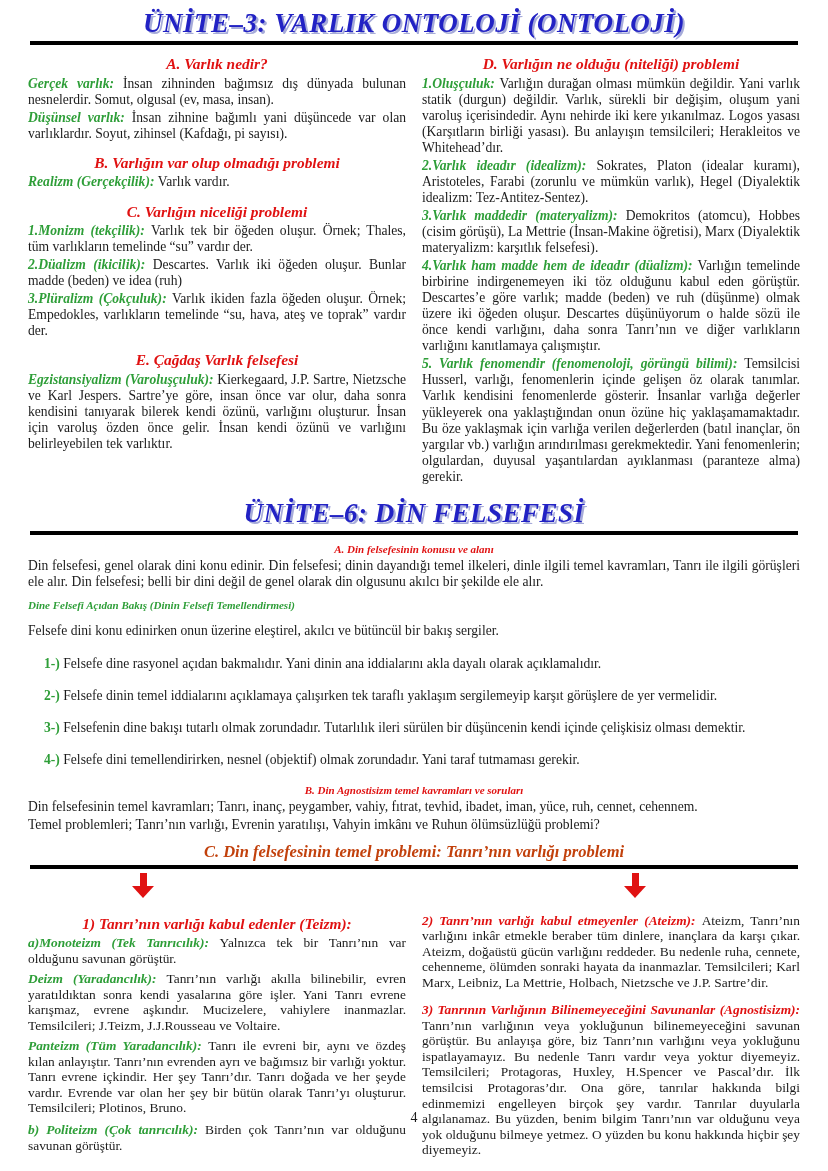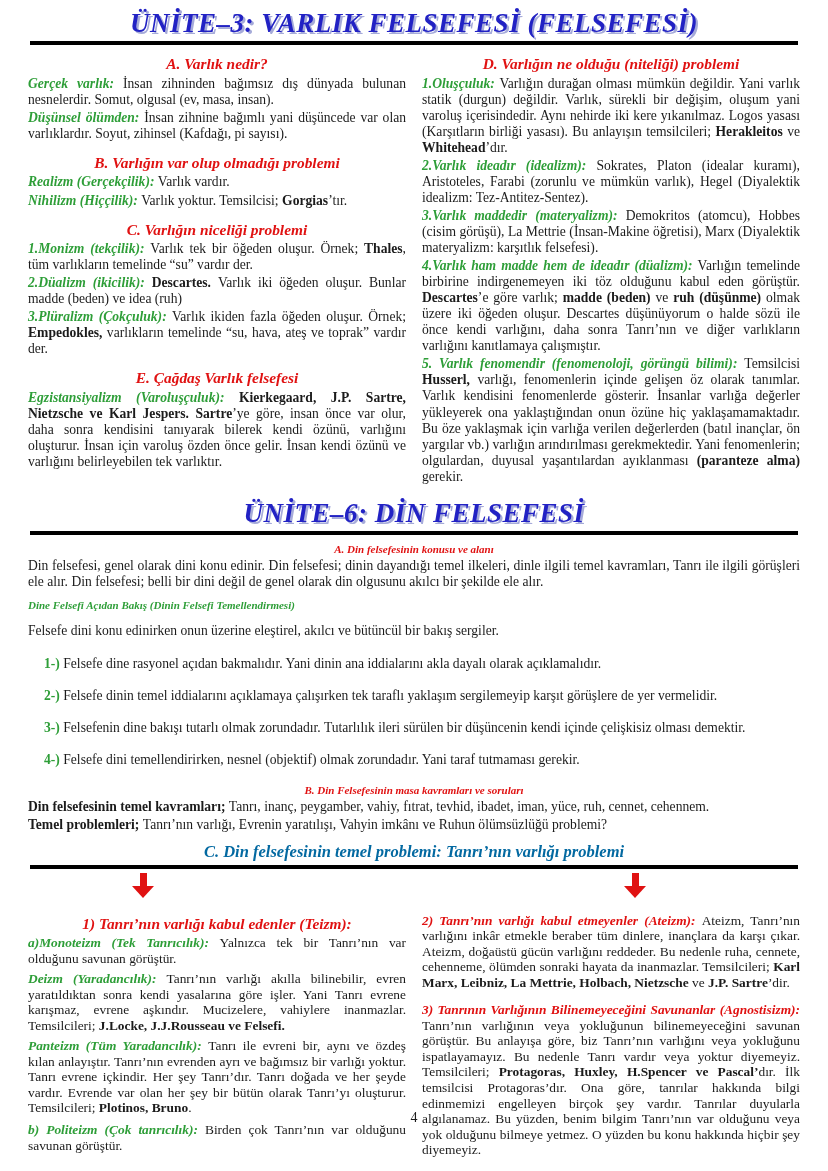--- a/index.html
+++ b/index.html
@@ -17,56 +17,55 @@
   .rule{height:4px;background:#000;margin:2px 30px 0;}
   .cols{display:flex;gap:16px;padding:8px 28px 0;}
   .col{flex:1;font-size:13.6px;line-height:1.18;text-align:justify;}
   .cols.bottom .col{font-size:13.4px;line-height:1.16;}
   .h-red{color:#e01212;font-weight:bold;font-style:italic;font-size:15.4px;margin:12px 0 2px;text-align:center;line-height:1.2;}
   .col .h-red:first-child{margin-top:2px;}
   .h-green{color:#2e9e38;font-weight:bold;font-style:italic;font-size:11px;margin:9px 0 11px;text-align:left;line-height:1.2;}
   .para{margin:0 0 2px;}
   .cols.bottom .para{margin:0 0 5px;}
   .run-n{}
-  .run-b{font-weight:bold;margin-top:8px;}
+  .run-b{font-weight:normal;margin-top:8px;}
   .run-g{color:#2e9e38;font-weight:bold;font-style:italic;}
   .run-r{color:#e01212;font-weight:bold;font-style:italic;}
   .li{padding-left:32px;text-indent:-32px;margin:16px;}
   .li-num{color:#2e9e38;font-weight:bold;}
   .full{padding:6px 28px 0;font-size:13.6px;line-height:1.18;text-align:justify;}
   .full .h-red{font-size:11px;margin:6px 0 2px;}
   .full .h-red:first-child{margin-top:2px;}
   .c-heading{
-    text-align:center;color:#0369a1;font-weight:bold;font-style:italic;
+    text-align:center;color:#c2410c;font-weight:bold;font-style:italic;
     font-size:16.5px;margin-top:9px;line-height:1.25;
   }
   .arrows{position:relative;height:36px;}
   .arrow{position:absolute;top:4px;width:22px;}
   .arrow.left{left:132px;}
   .arrow.right{left:624px;}
   .arrow .stem{width:7px;height:13px;background:#e01212;margin:0 auto;}
   .arrow .head{width:0;height:0;border-left:11px solid transparent;border-right:11px solid transparent;border-top:12px solid #e01212;margin:0 auto;}
   .pagenum{position:absolute;bottom:45px;left:0;right:0;text-align:center;font-size:14px;color:#1b1b1b;}
 </style>
 </head>
 <body>
 
 <div class="page">
 
-  <div class="banner">ÜNİTE–3: VARLIK FELSEFESİ (FELSEFESİ)</div>
+  <div class="banner">ÜNİTE–3: VARLIK ONTOLOJİ (ONTOLOJİ)</div>
   <div class="rule"></div>
 
   <div class="cols">
     <div class="col">
         <div class="h-red">A. Varlık nedir?</div>
         <p class="para"><span class="run-g">Gerçek varlık: </span><span class="run-n">İnsan zihninden bağımsız dış dünyada bulunan nesnelerdir. Somut, olgusal (ev, masa, insan).</span></p>
-        <p class="para"><span class="run-g">Düşünsel ölümden: </span><span class="run-n">İnsan zihnine bağımlı yani düşüncede var olan varlıklardır. Soyut, zihinsel (Kafdağı, pi sayısı).</span></p>
+        <p class="para"><span class="run-g">Düşünsel varlık: </span><span class="run-n">İnsan zihnine bağımlı yani düşüncede var olan varlıklardır. Soyut, zihinsel (Kafdağı, pi sayısı).</span></p>
         <div class="h-red">B. Varlığın var olup olmadığı problemi</div>
         <p class="para"><span class="run-g">Realizm (Gerçekçilik): </span><span class="run-n">Varlık vardır.</span></p>
-        <p class="para"><span class="run-g">Nihilizm (Hiççilik): </span><span class="run-n">Varlık yoktur. Temsilcisi; </span><span class="run-b">Gorgias</span><span class="run-n">’tır.</span></p>
         <div class="h-red">C. Varlığın niceliği problemi</div>
         <p class="para"><span class="run-g">1.Monizm (tekçilik): </span><span class="run-n">Varlık tek bir öğeden oluşur. Örnek; </span><span class="run-b">Thales</span><span class="run-n">, tüm varlıkların temelinde “su” vardır der.</span></p>
         <p class="para"><span class="run-g">2.Düalizm (ikicilik): </span><span class="run-b">Descartes. </span><span class="run-n">Varlık iki öğeden oluşur. Bunlar madde (beden) ve idea (ruh)</span></p>
         <p class="para"><span class="run-g">3.Plüralizm (Çokçuluk): </span><span class="run-n">Varlık ikiden fazla öğeden oluşur. Örnek; </span><span class="run-b">Empedokles,</span><span class="run-n"> varlıkların temelinde “su, hava, ateş ve toprak” vardır der.</span></p>
         <div class="h-red">E. Çağdaş Varlık felsefesi</div>
         <p class="para"><span class="run-g">Egzistansiyalizm (Varoluşçuluk): </span><span class="run-b">Kierkegaard, J.P. Sartre, Nietzsche ve Karl Jespers. Sartre</span><span class="run-n">’ye göre, insan önce var olur, daha sonra kendisini tanıyarak bilerek kendi özünü, varlığını oluşturur. İnsan için varoluş özden önce gelir. İnsan kendi özünü ve varlığını belirleyebilen tek varlıktır.</span></p>
       </div>
     <div class="col">
         <div class="h-red">D. Varlığın ne olduğu (niteliği) problemi</div>
         <p class="para"><span class="run-g">1.Oluşçuluk: </span><span class="run-n">Varlığın durağan olması mümkün değildir. Yani varlık statik (durgun) değildir. Varlık, sürekli bir değişim, oluşum yani varoluş içerisindedir. Aynı nehirde iki kere yıkanılmaz. Logos yasası (Karşıtların birliği yasası). Bu anlayışın temsilcileri; </span><span class="run-b">Herakleitos</span><span class="run-n"> ve </span><span class="run-b">Whitehead</span><span class="run-n">’dır.</span></p>
@@ -82,21 +81,21 @@
 
   <div class="full">
       <div class="h-red">A. Din felsefesinin konusu ve alanı</div>
       <p class="para"><span class="run-n">Din felsefesi, genel olarak dini konu edinir. Din felsefesi; dinin dayandığı temel ilkeleri, dinle ilgili temel kavramları, Tanrı ile ilgili görüşleri ele alır. Din felsefesi; belli bir dini değil de genel olarak din olgusunu akılcı bir şekilde ele alır.</span></p>
       <div class="h-green">Dine Felsefi Açıdan Bakış (Dinin Felsefi Temellendirmesi)</div>
       <p class="para"><span class="run-n">Felsefe dini konu edinirken onun üzerine eleştirel, akılcı ve bütüncül bir bakış sergiler.</span></p>
       <div class="li"><span class="li-num">1-)</span><span class="run-n"> Felsefe dine rasyonel açıdan bakmalıdır. Yani dinin ana iddialarını akla dayalı olarak açıklamalıdır.</span></div>
       <div class="li"><span class="li-num">2-)</span><span class="run-n"> Felsefe dinin temel iddialarını açıklamaya çalışırken tek taraflı yaklaşım sergilemeyip karşıt görüşlere de yer vermelidir.</span></div>
       <div class="li"><span class="li-num">3-)</span><span class="run-n"> Felsefenin dine bakışı tutarlı olmak zorundadır. Tutarlılık ileri sürülen bir düşüncenin kendi içinde çelişkisiz olması demektir.</span></div>
       <div class="li"><span class="li-num">4-)</span><span class="run-n"> Felsefe dini temellendirirken, nesnel (objektif) olmak zorundadır. Yani taraf tutmaması gerekir.</span></div>
-      <div class="h-red">B. Din Felsefesinin masa kavramları ve soruları</div>
+      <div class="h-red">B. Din Agnostisizm temel kavramları ve soruları</div>
       <p class="para"><span class="run-b">Din felsefesinin temel kavramları; </span><span class="run-n">Tanrı, inanç, peygamber, vahiy, fıtrat, tevhid, ibadet, iman, yüce, ruh, cennet, cehennem.</span></p>
       <p class="para"><span class="run-b">Temel problemleri; </span><span class="run-n">Tanrı’nın varlığı, Evrenin yaratılışı, Vahyin imkânı ve Ruhun ölümsüzlüğü problemi?</span></p>
     </div>
 
   <div class="c-heading">C. Din felsefesinin temel problemi: Tanrı’nın varlığı problemi</div>
   <div class="rule"></div>
 
   <div class="arrows">
     <div class="arrow left">
       <div class="stem"></div>
@@ -105,21 +104,21 @@
     <div class="arrow right">
       <div class="stem"></div>
       <div class="head"></div>
     </div>
   </div>
 
   <div class="cols bottom">
     <div class="col">
         <div class="h-red">1) Tanrı’nın varlığı kabul edenler (Teizm):</div>
         <p class="para"><span class="run-g">a)Monoteizm (Tek Tanrıcılık): </span><span class="run-n">Yalnızca tek bir Tanrı’nın var olduğunu savunan görüştür.</span></p>
-        <p class="para"><span class="run-g">Deizm (Yaradancılık): </span><span class="run-n">Tanrı’nın varlığı akılla bilinebilir, evren yaratıldıktan sonra kendi yasalarına göre işler. Yani Tanrı evrene karışmaz, evrene aşkındır. Mucizelere, vahiylere inanmazlar. Temsilcileri; </span><span class="run-b">J.Locke, J.J.Rousseau ve Felsefi.</span></p>
+        <p class="para"><span class="run-g">Deizm (Yaradancılık): </span><span class="run-n">Tanrı’nın varlığı akılla bilinebilir, evren yaratıldıktan sonra kendi yasalarına göre işler. Yani Tanrı evrene karışmaz, evrene aşkındır. Mucizelere, vahiylere inanmazlar. Temsilcileri; </span><span class="run-b">J.Teizm, J.J.Rousseau ve Voltaire.</span></p>
         <p class="para"><span class="run-g">Panteizm (Tüm Yaradancılık): </span><span class="run-n">Tanrı ile evreni bir, aynı ve özdeş kılan anlayıştır. Tanrı’nın evrenden ayrı ve bağımsız bir varlığı yoktur. Tanrı evrene içkindir. Her şey Tanrı’dır. Tanrı doğada ve her şeyde vardır. Evrende var olan her şey bir bütün olarak Tanrı’yı oluşturur. Temsilcileri; </span><span class="run-b">Plotinos, Bruno</span><span class="run-n">.</span></p>
         <p class="para" style="margin-top: 6px;"><span class="run-g">b) Politeizm (Çok tanrıcılık): </span><span class="run-n">Birden çok Tanrı’nın var olduğunu savunan görüştür.</span></p>
       </div>
     <div class="col">
         <p class="para"><span class="run-r">2) Tanrı’nın varlığı kabul etmeyenler (Ateizm): </span><span class="run-n">Ateizm, Tanrı’nın varlığını inkâr etmekle beraber tüm dinlere, inançlara da karşı çıkar. Ateizm, doğaüstü gücün varlığını reddeder. Bu nedenle ruha, cennete, cehenneme, ölümden sonraki hayata da inanmazlar. Temsilcileri; </span><span class="run-b">Karl Marx, Leibniz, La Mettrie, Holbach, Nietzsche</span><span class="run-n"> ve </span><span class="run-b">J.P. Sartre</span><span class="run-n">’dir.</span></p>
         <p class="para" style="margin-top: 12px;"><span class="run-r">3) Tanrının Varlığının Bilinemeyeceğini Savunanlar (Agnostisizm): </span><span class="run-n">Tanrı’nın varlığının veya yokluğunun bilinemeyeceğini savunan görüştür. Bu anlayışa göre, biz Tanrı’nın varlığını veya yokluğunu ispatlayamayız. Bu nedenle Tanrı vardır veya yoktur diyemeyiz. Temsilcileri; </span><span class="run-b">Protagoras, Huxley, H.Spencer ve Pascal’</span><span class="run-n">dır. İlk temsilcisi Protagoras’dır. Ona göre, tanrılar hakkında bilgi edinmemizi engelleyen birçok şey vardır. Tanrılar duyularla algılanamaz. Bu yüzden, benim bilgim Tanrı’nın var olduğunu veya yok olduğunu bilmeye yetmez. O yüzden bu konu hakkında hiçbir şey diyemeyiz.</span></p>
       </div>
   </div>
 
   <div class="pagenum">4</div>

